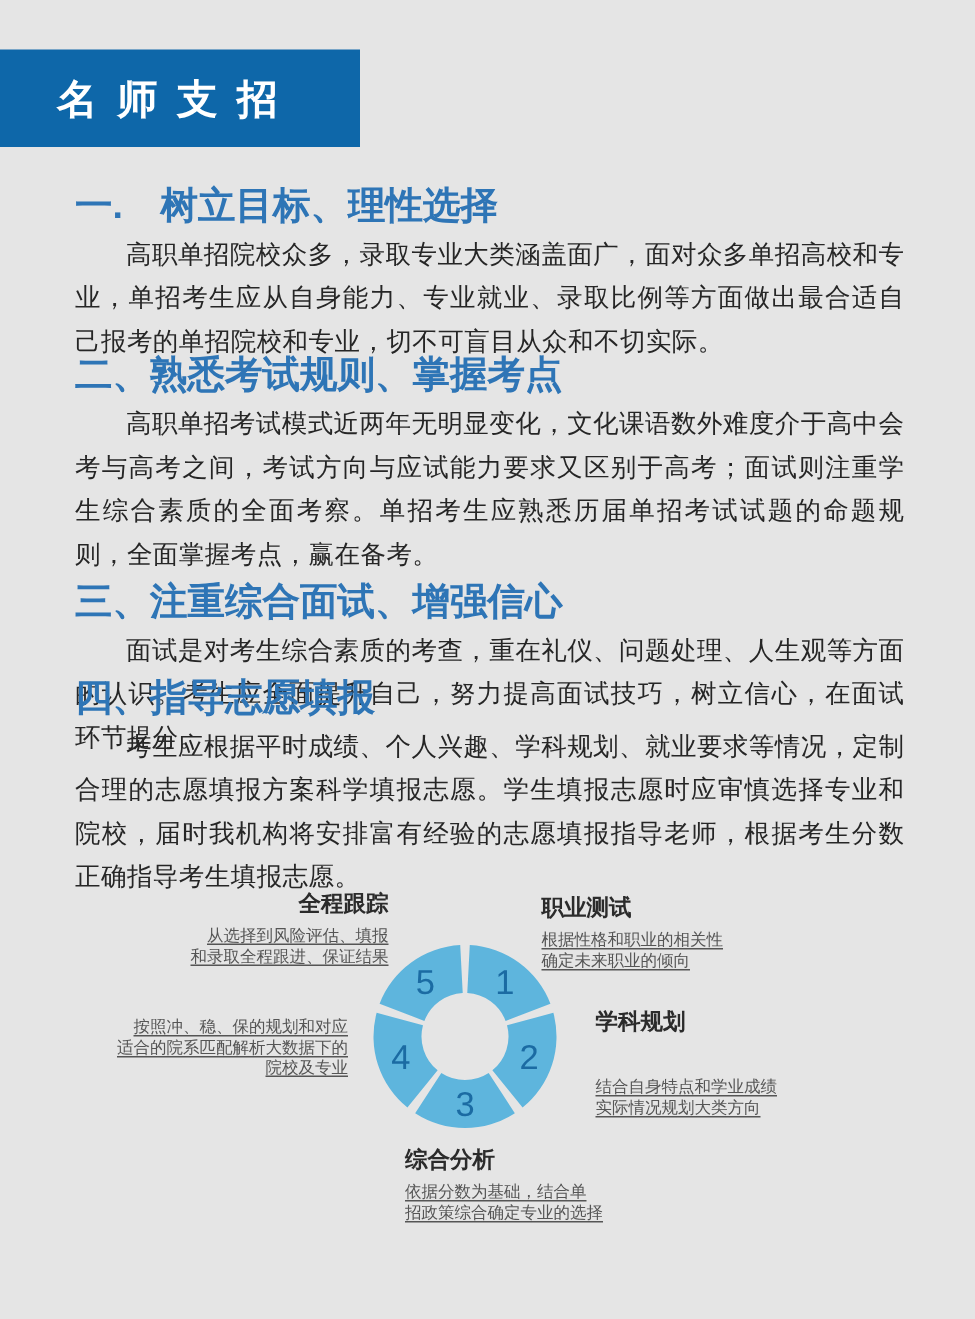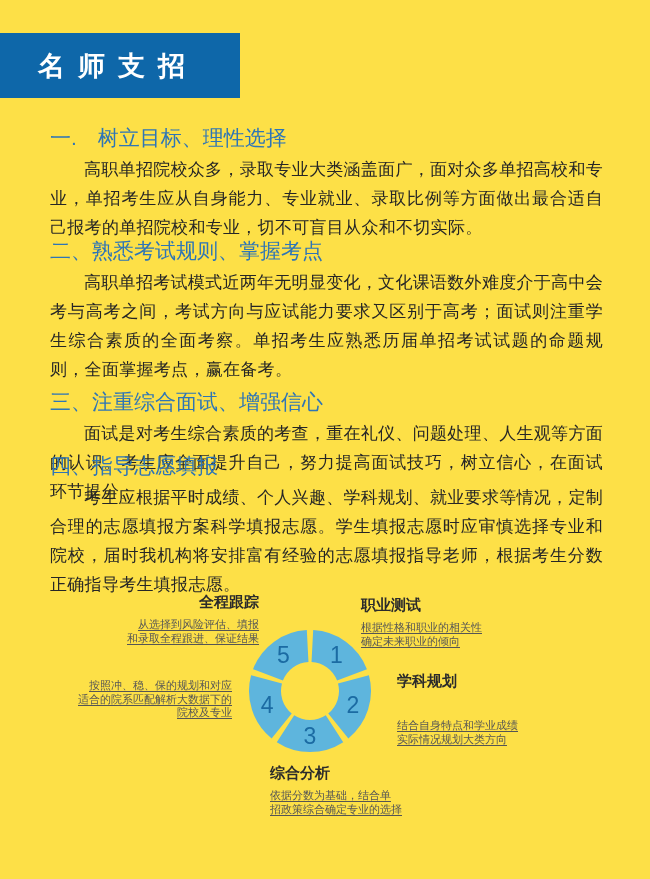--- a/index.html
+++ b/index.html
@@ -7,21 +7,21 @@
     --heading-blue:#2e75b6;
     --segment-blue:#5eb5dd;
     --number-blue:#1b6ba3;
     --body-ink:#262626;
     --desc-ink:#555555;
   }
   html,body{margin:0;padding:0;background:#ffffff;}
   .page{
     position:relative;
     width:650px;height:879px;
-    background:#fde047;
+    background:#e5e5e5;
     overflow:hidden;
     font-family:"Liberation Sans","DejaVu Sans",sans-serif;
   }
   
   .banner{
     position:absolute;left:0;top:33px;
     width:240px;height:65px;
     background:var(--banner-bg);
     display:flex;align-items:center;
   }
@@ -31,22 +31,22 @@
     font-weight:bold;
     letter-spacing:13px;
     padding-left:38px;
     white-space:nowrap;
   }
   
   .section{position:absolute;left:50px;width:553px;}
   .s1{top:124px;} .s2{top:237px;} .s3{top:388px;} .s4{top:452px;}
   .section h2{
     margin:0 0 4px 0;
-    font-size:21px;line-height:27px;
-    font-weight:normal;
+    font-size:25px;line-height:27px;
+    font-weight:bold;
     color:var(--heading-blue);
   }
   .section p{
     margin:0;
     font-size:17px;line-height:29px;
     letter-spacing:0.3px;
     color:var(--body-ink);
     text-indent:2em;
     text-align:justify;
   }

